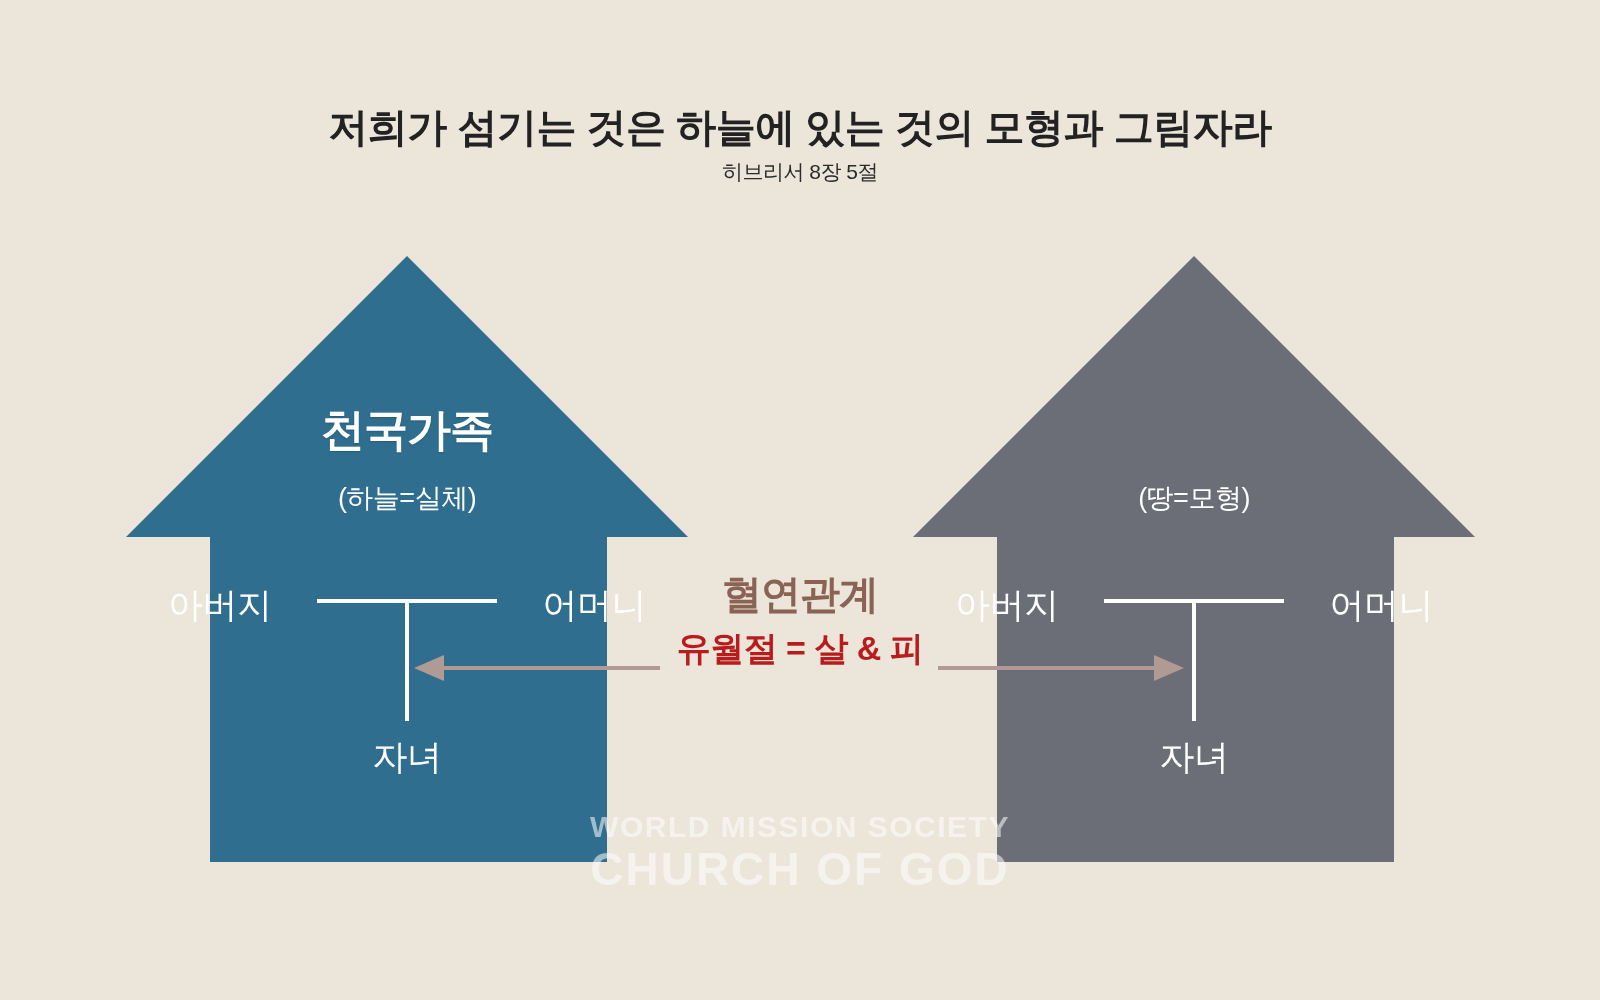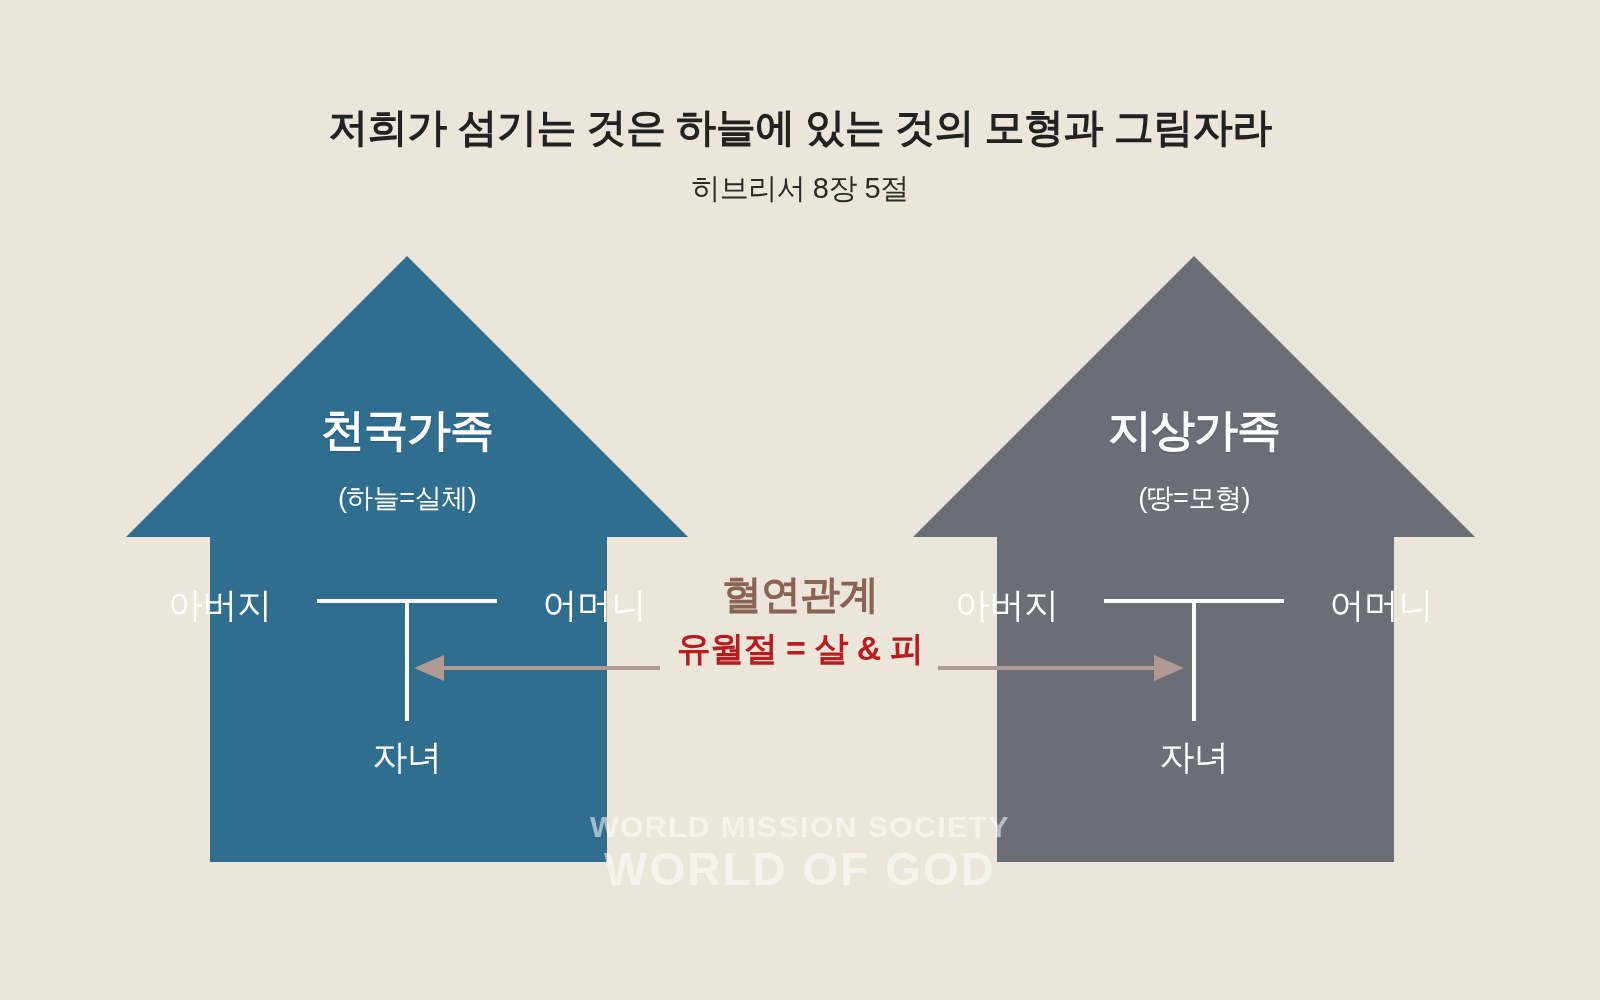--- a/index.html
+++ b/index.html
@@ -31,22 +31,22 @@
   }
   #verse-title {
     font-size: 40px;
     font-weight: 700;
     color: #222222;
     letter-spacing: -0.5px;
     line-height: 1.15;
     white-space: nowrap;
   }
   #verse-ref {
-    margin-top: 19px;
-    font-size: 29px;
+    margin-top: 8px;
+    font-size: 21px;
     font-weight: 400;
     color: #2b2b2b;
     letter-spacing: -0.5px;
     white-space: nowrap;
   }
 
   
   .house {
     position: absolute;
     top: 256px;
@@ -187,21 +187,20 @@
     </svg>
     <div class="fam-parent fam-father">아버지</div>
     <div class="fam-parent fam-mother">어머니</div>
     <div class="fam-child">자녀</div>
   </div>
 
   <div class="house" id="house-right">
     <svg class="house-svg" width="562" height="606" viewBox="0 0 562 606">
       <path d="M 281 0 L 562 281 L 481 281 L 481 606 L 84 606 L 84 281 L 0 281 Z" fill="#6B6E77"></path>
     </svg>
-    <div class="house-label house-title">지상가족</div>
     <div class="house-label house-sub">(땅=모형)</div>
 
     <svg style="position:absolute;left:0;top:0;" width="562" height="606">
       <line x1="191" y1="345" x2="281" y2="345" stroke="#FFFFFF" stroke-width="4"></line>
       <line x1="281" y1="345" x2="371" y2="345" stroke="#FFFFFF" stroke-width="4"></line>
       <line x1="281" y1="345" x2="281" y2="465" stroke="#FFFFFF" stroke-width="4"></line>
     </svg>
     <div class="fam-parent fam-father">아버지</div>
     <div class="fam-parent fam-mother">어머니</div>
     <div class="fam-child">자녀</div>
@@ -220,16 +219,16 @@
     </g>
   </svg>
 
   <div id="center-block">
     <div id="relation-title">혈연관계</div>
     <div id="relation-sub">유월절 = 살 &amp; 피</div>
   </div>
 
   <div id="watermark">
     <div id="wm-line1">WORLD MISSION SOCIETY</div>
-    <div id="wm-line2">WORLD OF GOD</div>
+    <div id="wm-line2">CHURCH OF GOD</div>
   </div>
 
 </div>
 
 </body></html>

